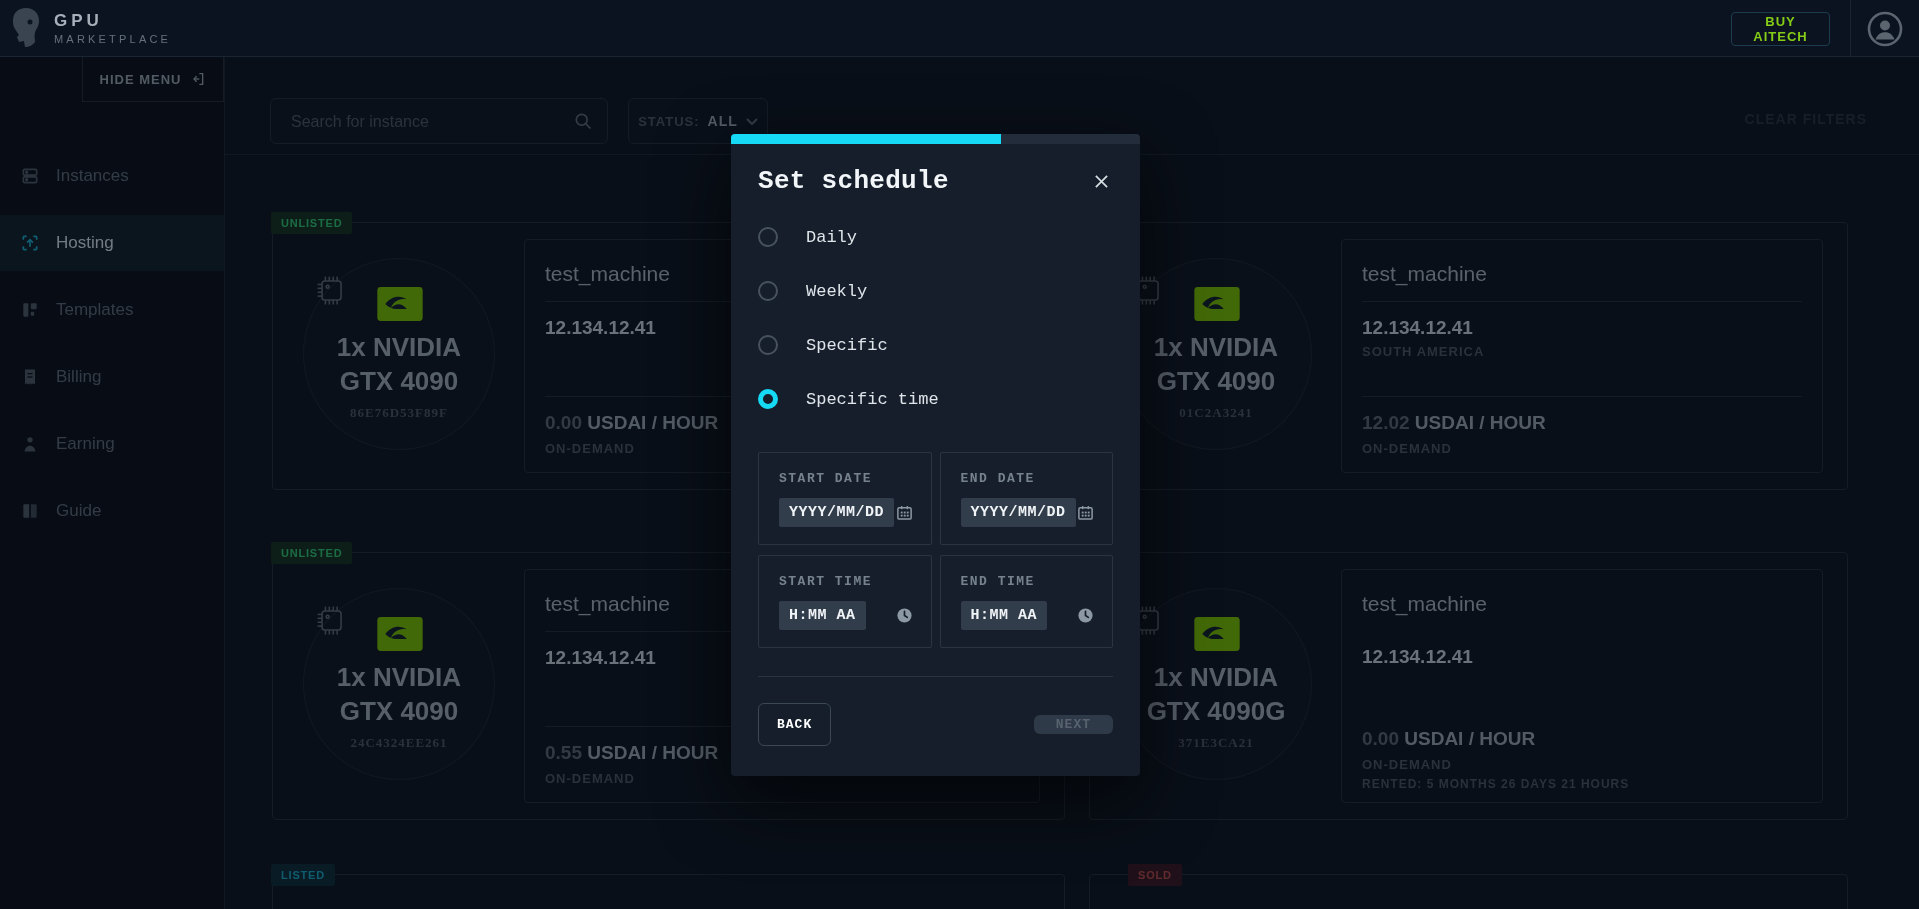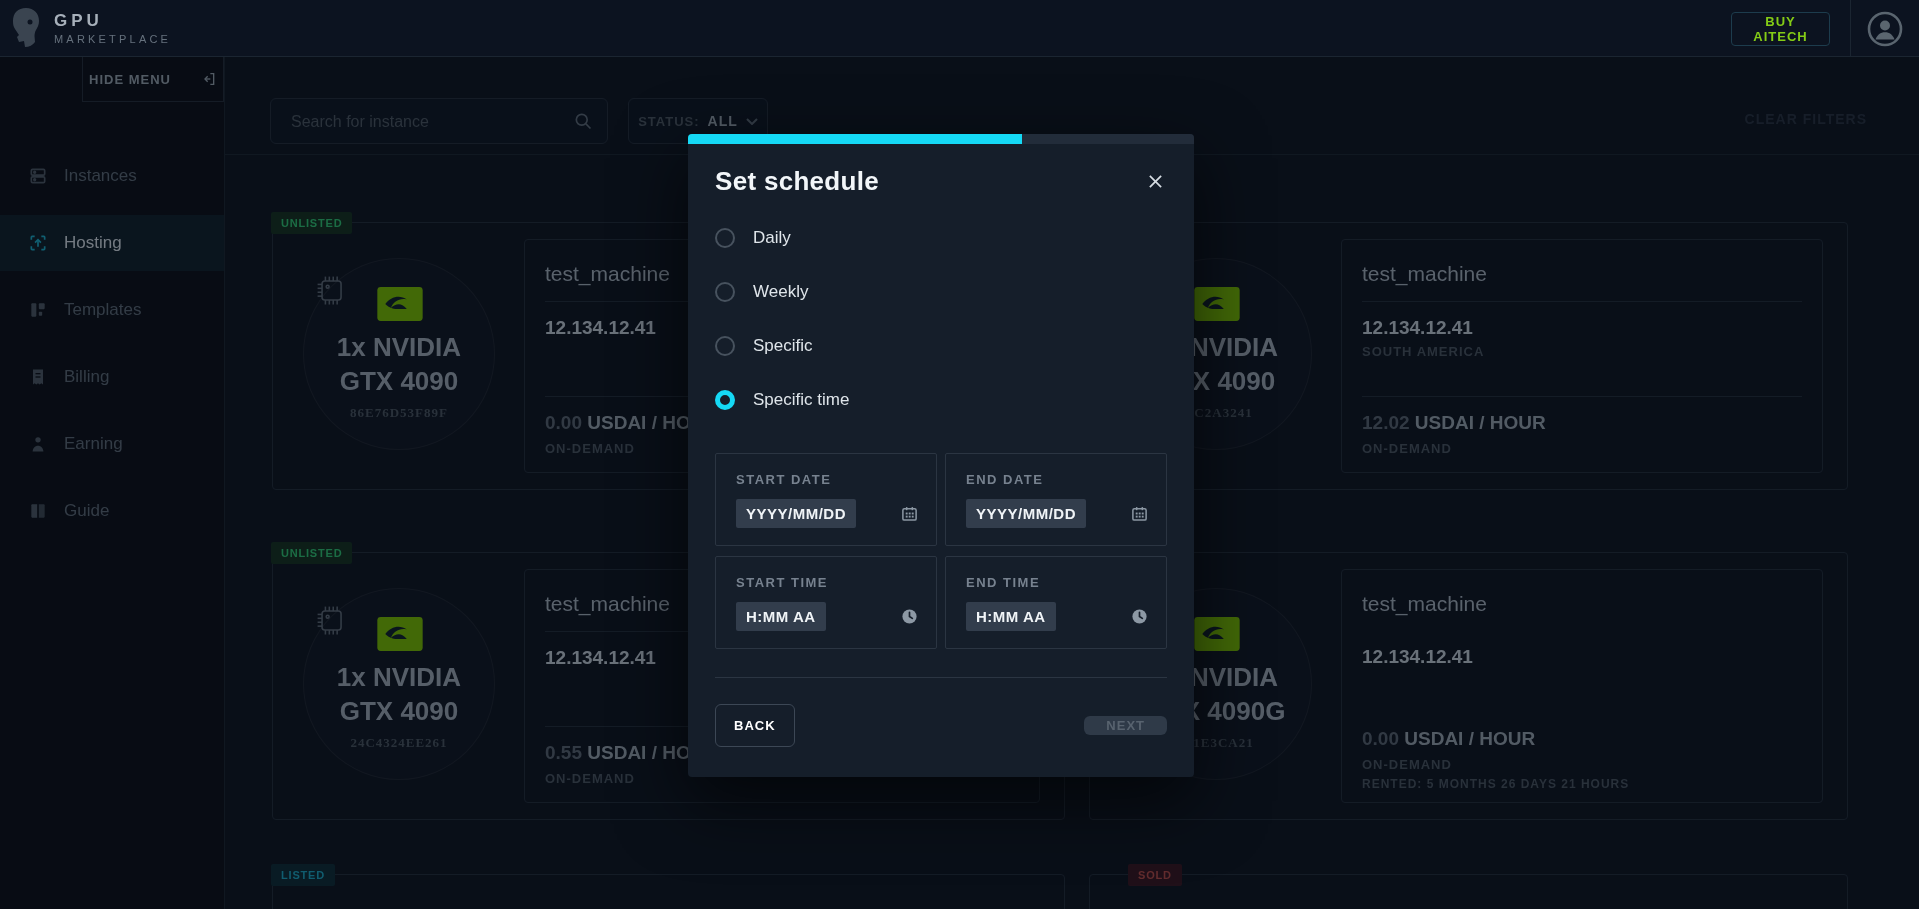--- a/index.html
+++ b/index.html
@@ -9,24 +9,24 @@
   .header{position:absolute;top:0;left:0;width:100%;height:57px;background:#0c1320;border-bottom:1px solid #1b2531;z-index:70;box-sizing:border-box;}
   .logo-wrap{position:absolute;left:8px;top:6px;display:flex;align-items:center;gap:10px;}
   .logo-text .l1{font-size:17px;font-weight:bold;letter-spacing:4px;color:#a7b0ba;}
   .logo-text .l2{font-size:11px;letter-spacing:3.2px;color:#66717d;margin-top:2px;}
   .buy-btn{position:absolute;right:89px;top:12px;width:99px;height:34px;border:1px solid #1d3c4d;border-radius:4px;background:transparent;color:#84cc16;font-size:13px;font-weight:bold;letter-spacing:1px;font-family:inherit;cursor:pointer;}
   .hdr-divider{position:absolute;right:68px;top:0;width:1px;height:56px;background:#1b2531;}
   .avatar{position:absolute;right:16px;top:11px;width:36px;height:36px;color:#5a656f;cursor:pointer;}
 
   
   .sidebar{position:absolute;top:57px;left:0;width:225px;height:852px;background:#0b1019;border-right:1px solid #1b2531;box-sizing:border-box;}
-  .hide-menu{position:absolute;left:82px;top:0;width:142px;height:45px;border:1px solid #232d3a;border-top:none;display:flex;align-items:center;justify-content:space-between;gap:9px;color:#929ea9;font-size:13px;font-weight:bold;letter-spacing:1px;cursor:pointer;background:transparent;}
+  .hide-menu{position:absolute;left:82px;top:0;width:142px;height:45px;border:1px solid #232d3a;border-top:none;display:flex;align-items:center;justify-content:center;gap:9px;color:#929ea9;font-size:13px;font-weight:bold;letter-spacing:1px;cursor:pointer;background:transparent;}
   .hide-menu svg{width:16px;height:16px;stroke:#929ea9;fill:none;stroke-width:2;}
   .nav{position:absolute;top:91px;left:0;width:100%;display:flex;flex-direction:column;gap:11px;}
-  .nav-item{height:56px;display:flex;align-items:center;gap:16px;padding-left:28px;color:#5a6673;font-size:17px;cursor:pointer;}
+  .nav-item{height:56px;display:flex;align-items:center;gap:16px;padding-left:20px;color:#5a6673;font-size:17px;cursor:pointer;}
   .nav-item svg{width:20px;height:20px;color:#4c5763;flex:0 0 auto;}
   .nav-item.active{background:#10202b;color:#cfd8e0;}
   .nav-item.active svg{color:#1ba7c4;}
 
   
   .main{position:absolute;top:57px;left:225px;width:1694px;height:852px;background:#0d1420;}
   .filter-divider{position:absolute;left:0;top:97px;width:100%;height:1px;background:#1b2531;}
   .search-box{position:absolute;left:45px;top:41px;width:338px;height:46px;border:1px solid #232d3a;border-radius:6px;background:#0e1724;box-sizing:border-box;}
   .search-box input{position:absolute;left:18px;top:0;width:270px;height:44px;background:transparent;border:none;outline:none;color:#7d8894;font-size:16px;font-family:inherit;}
   .search-box input::placeholder{color:#49545f;}
@@ -66,30 +66,30 @@
   .price-num{color:#57626e;}
   .price-unit{color:#939ea9;}
   .tier{font-size:13px;font-weight:bold;letter-spacing:1px;color:#47525e;margin-top:7px;}
   .rented{font-size:12px;font-weight:bold;letter-spacing:1px;color:#47525e;margin-top:5px;}
   .rented:empty{display:none;}
 
   
   .dim{position:absolute;top:57px;left:0;width:1919px;height:852px;background:rgba(5,9,16,0.45);z-index:40;pointer-events:none;}
 
   
-  .modal{position:absolute;left:688px;top:134px;width:506px;box-sizing:border-box;background:#151e2a;border-radius:4px;z-index:60;box-shadow:0 24px 70px rgba(0,0,0,0.65);}
+  .modal{position:absolute;left:731px;top:134px;width:409px;box-sizing:border-box;background:#151e2a;border-radius:4px;z-index:60;box-shadow:0 24px 70px rgba(0,0,0,0.65);font-family:Liberation Mono, monospace;}
   .progress{height:10px;border-radius:4px 4px 0 0;background:#222c3a;overflow:hidden;}
   .progress-fill{height:100%;background:#15d9f5;}
   .modal-body{padding:22px 27px 30px;}
   .modal-head{display:flex;align-items:flex-start;justify-content:space-between;}
   .modal-title{font-size:26px;font-weight:bold;color:#f2f6f9;letter-spacing:0.3px;}
   .close-btn{background:none;border:none;padding:4px;margin-top:4px;color:#d6dde3;cursor:pointer;}
   .close-btn svg{width:15px;height:15px;stroke:currentColor;stroke-width:1.8;}
   .options{margin-top:14px;}
-  .opt{height:54px;display:flex;align-items:center;gap:18px;cursor:pointer;}
+  .opt{height:54px;display:flex;align-items:center;gap:28px;cursor:pointer;}
   .radio{width:20px;height:20px;border-radius:50%;border:2px solid #47525e;box-sizing:border-box;flex:0 0 auto;}
   .opt.selected .radio{border:5px solid #15d9f5;}
   .opt-label{font-size:17px;color:#dfe5ea;}
   .fields{margin-top:26px;display:grid;grid-template-columns:1fr 1fr;gap:10px 8px;}
   .field{border:1px solid #2b3542;border-radius:2px;height:93px;padding:18px 18px 0 20px;box-sizing:border-box;}
   .field-label{font-size:13px;font-weight:bold;letter-spacing:1.5px;color:#77828f;}
   .chip-row{margin-top:12px;display:flex;align-items:center;justify-content:space-between;}
   .value-chip{background:#323d4c;border-radius:2px;padding:6px 10px;font-size:15px;font-weight:bold;letter-spacing:0.5px;color:#f0f4f7;cursor:text;}
   .field-icon{width:17px;height:17px;color:#8c98a4;cursor:pointer;}
   .modal-divider{margin-top:28px;height:1px;background:#2b3542;}

